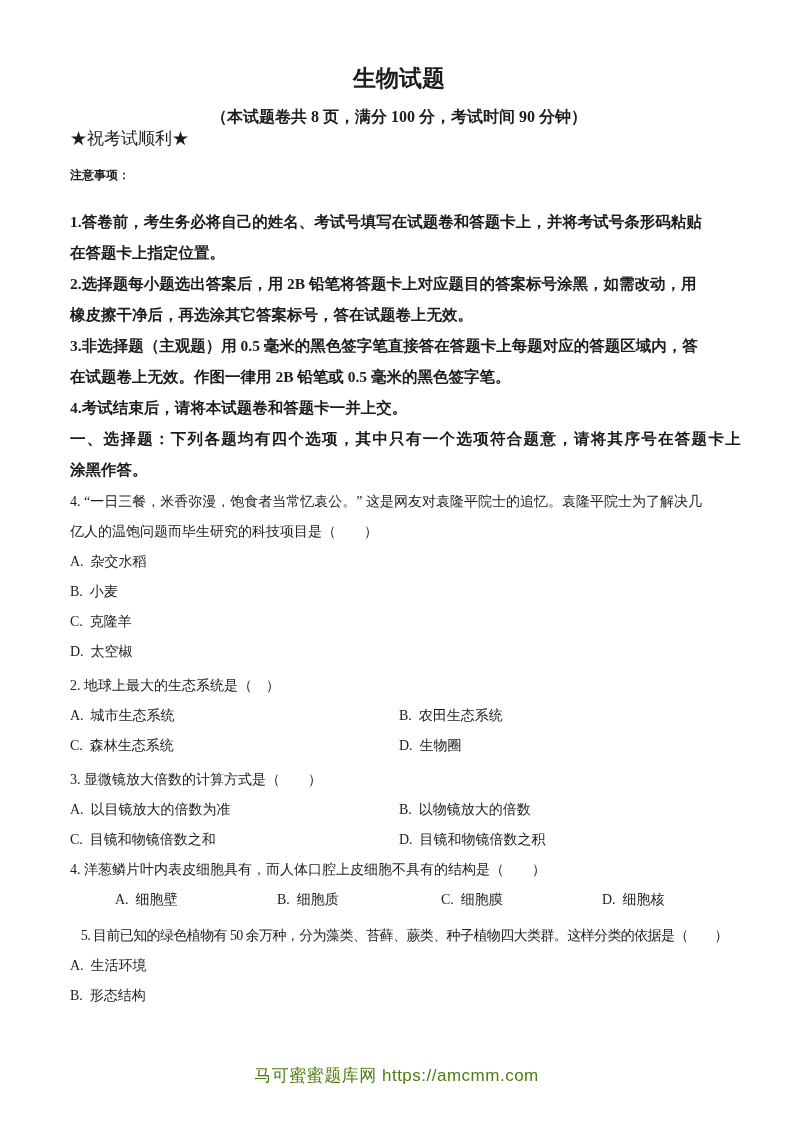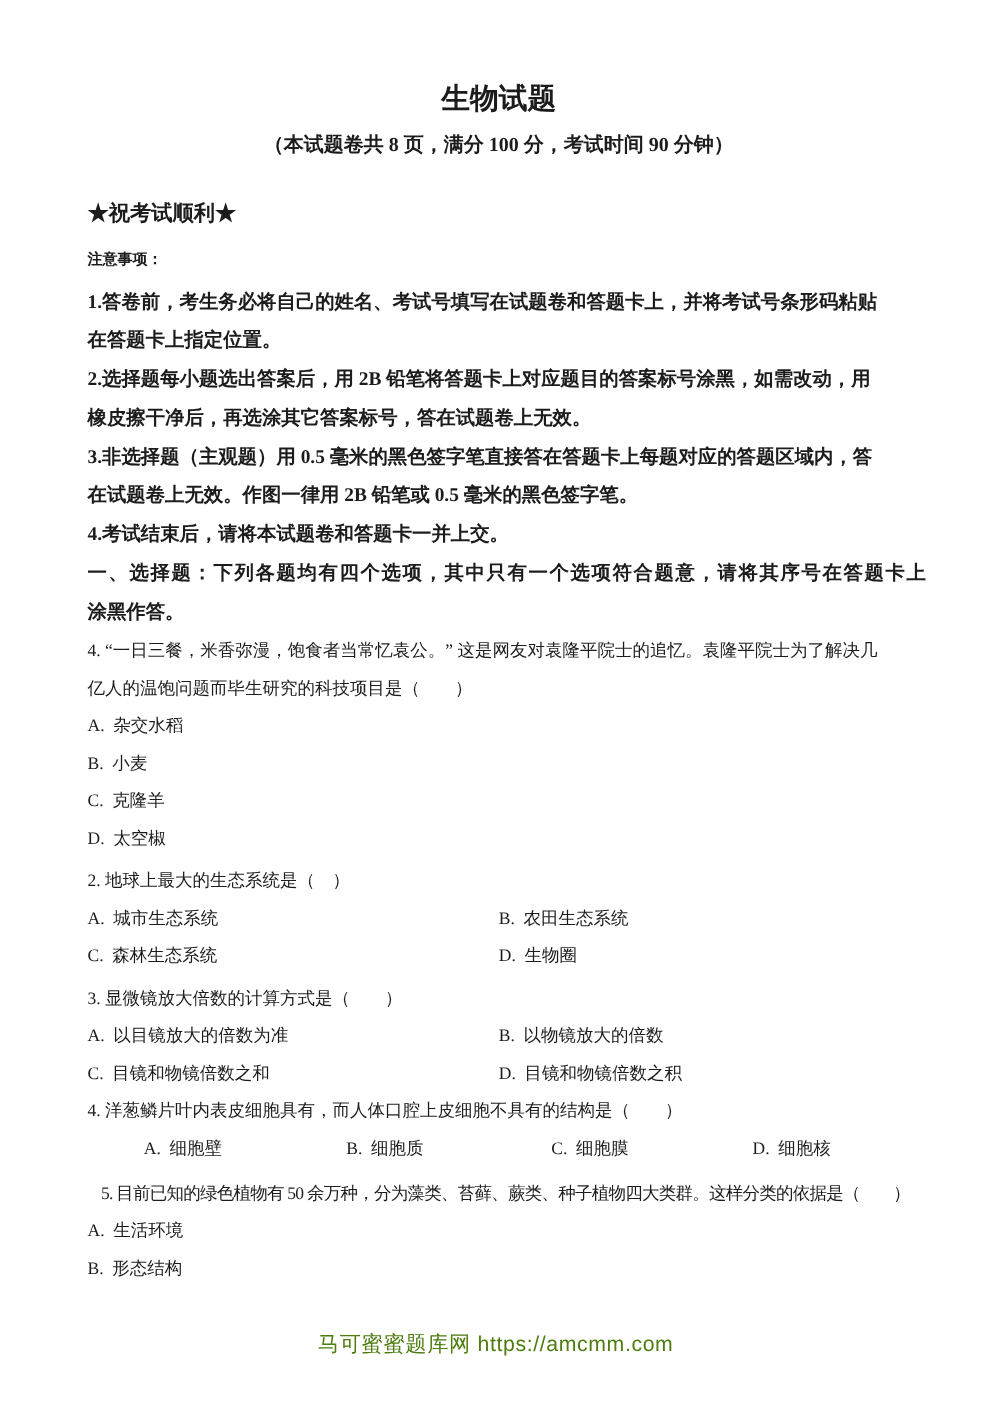--- a/index.html
+++ b/index.html
@@ -9,23 +9,23 @@
     width: 793px; height: 1122px;
     box-sizing: border-box;
     padding: 64px 65px 12px 70px;
     background: #ffffff;
     overflow: hidden;
     font-family: "Liberation Serif", "DejaVu Serif", serif;
     color: #1c1c1c;
   }
   .title  { text-align: center; font-size: 23px; font-weight: bold; line-height: 30px; white-space: pre; }
   .subtitle { text-align: center; font-size: 16px; font-weight: bold; line-height: 22px; margin-top: 12px; white-space: pre; }
-  .wish   { font-size: 17px; font-weight: bold; line-height: 22px; margin-top: 32px; white-space: pre; }
+  .wish   { font-size: 17px; font-weight: normal; line-height: 22px; margin-top: 0; white-space: pre; }
   .notice-heading { font-size: 12px; font-weight: bold; line-height: 22px; margin-top: 14px; white-space: pre; }
-  .bold-lines { margin-top: 8px; font-weight: bold; font-size: 15.5px; }
+  .bold-lines { margin-top: 20px; font-weight: bold; font-size: 15.5px; }
   .bline { line-height: 31px; white-space: pre; }
   .bline.sp { letter-spacing: 1.3px; }
   .questions { margin-top: 2px; font-size: 14px; }
   .qline { line-height: 30px; white-space: pre; }
   .tight { letter-spacing: -0.6px; text-align: right; }
   .qblock.mt8 { margin-top: 4px; }
   .qblock.mt4 { margin-top: 4px; }
   .qblock.mt6 { margin-top: 6px; }
   .optgrid2 { display: grid; grid-template-columns: 329px auto; }
   .optgrid4 { display: grid; grid-template-columns: 162px 164px 161px auto; margin-left: 45px; }

